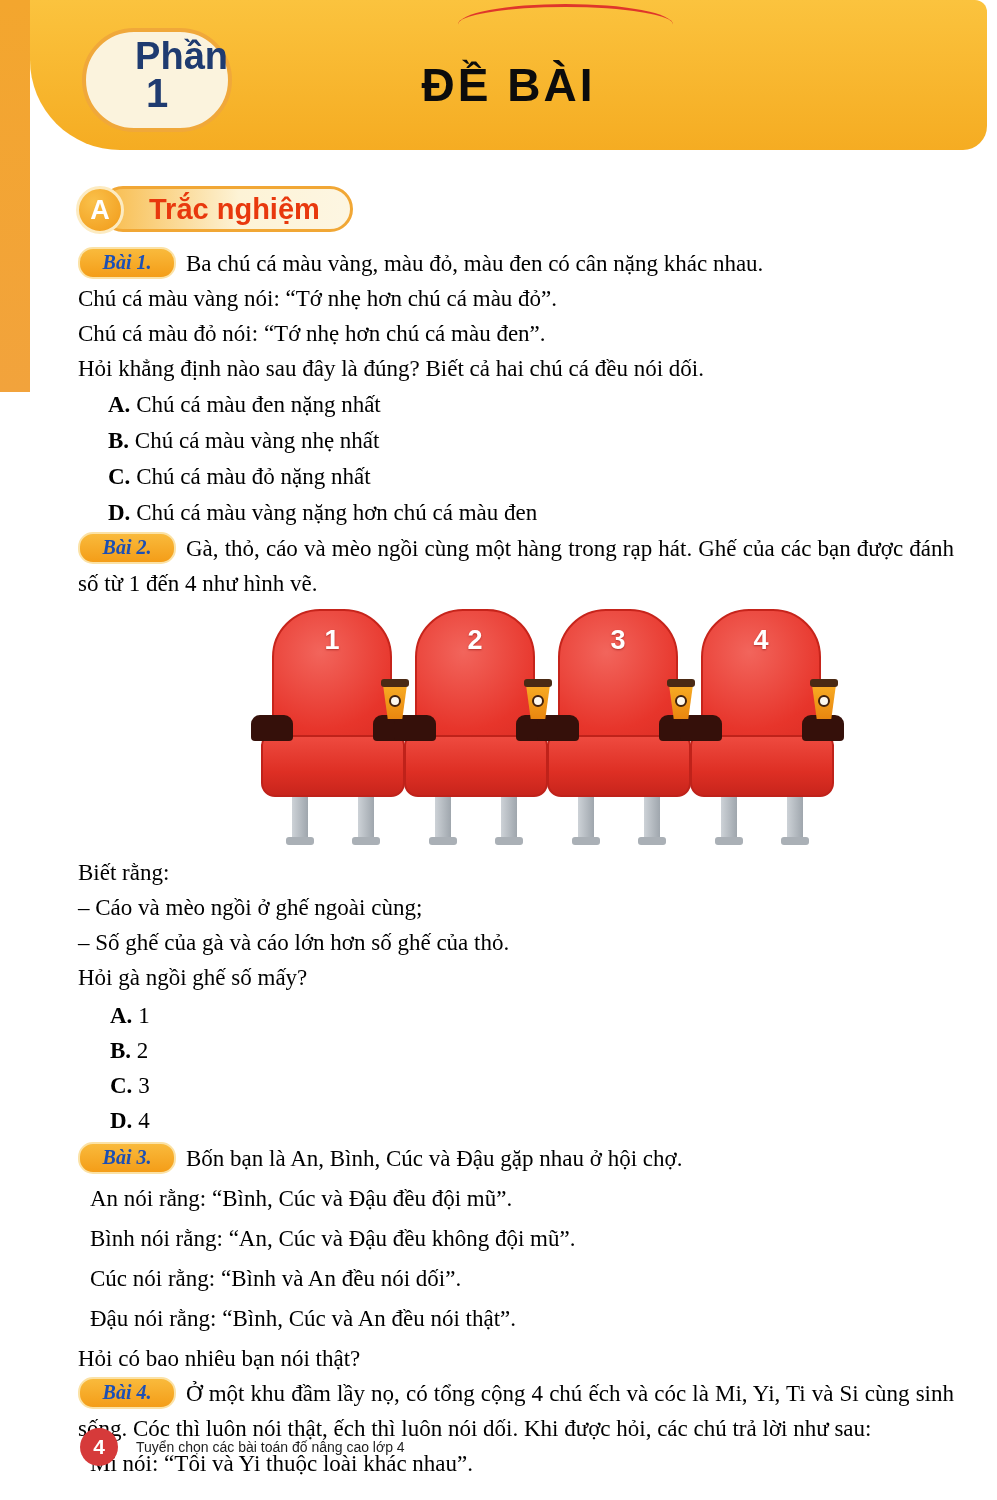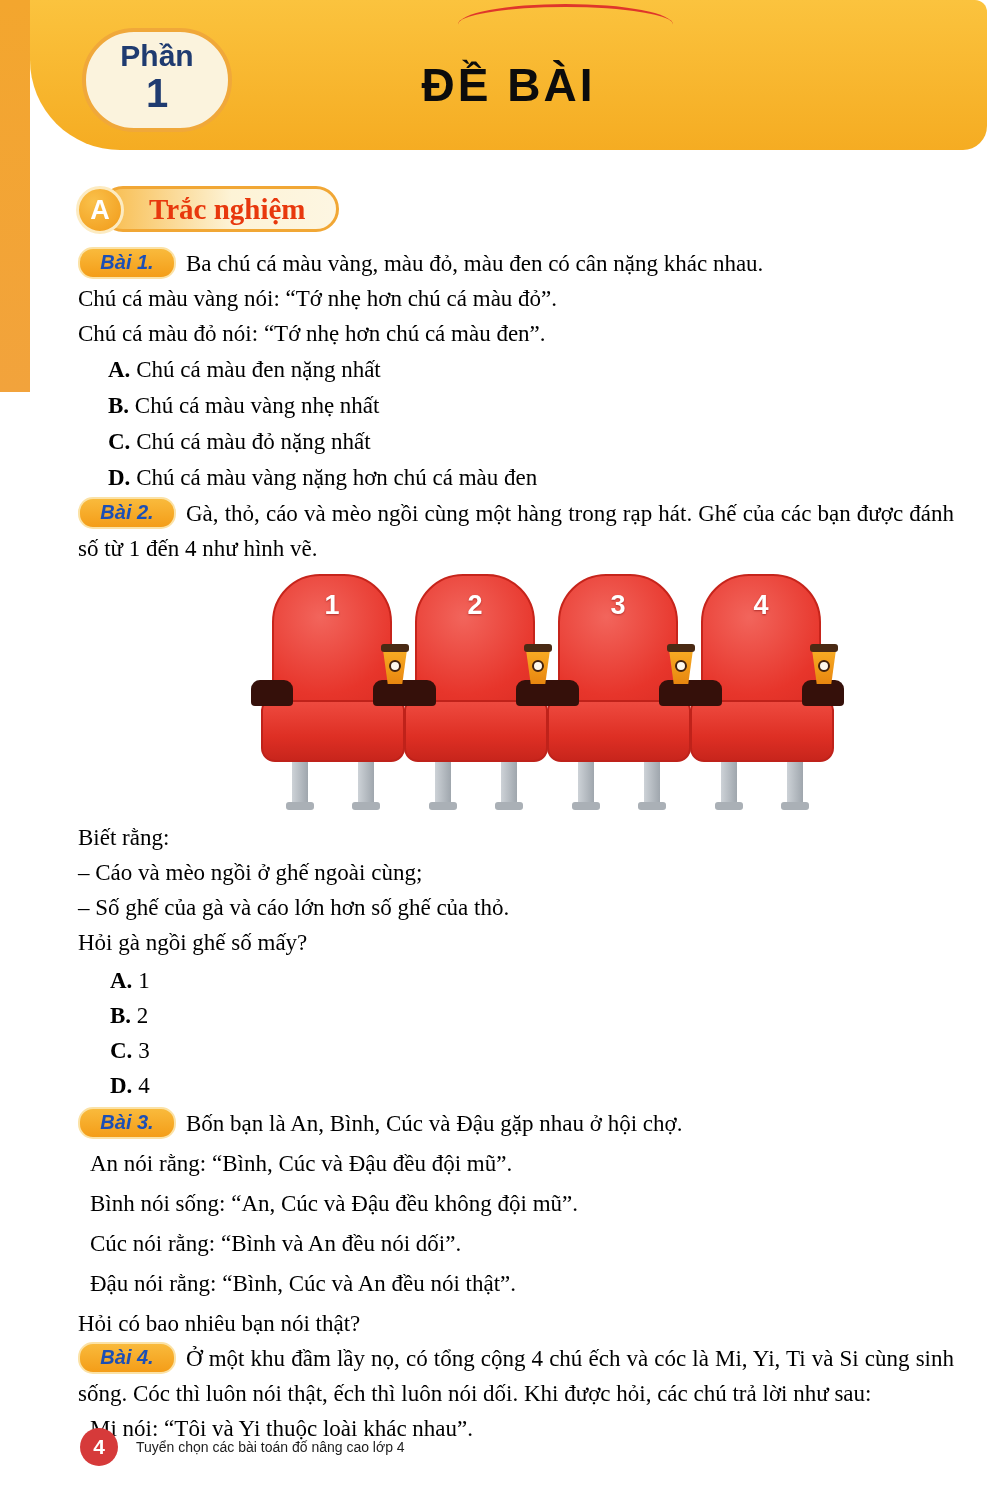--- a/index.html
+++ b/index.html
@@ -22,36 +22,36 @@
   .red-arc {
     position:absolute; top:4px; left:428px; width:215px; height:38px;
     border-top:3px solid #DF362B; border-radius:50% 50% 0 0;
   }
   .cloud {
     position:absolute; top:28px; left:52px; width:150px; height:104px;
     background:#FBF3DD; border:4px solid #F0A83A; border-radius:52px;
     box-sizing:border-box; text-align:center;
     font-family:"Liberation Sans", sans-serif; color:#1F3B70;
   }
-  .cloud-label { font-size:30px; font-weight:bold; margin-top:8px; line-height:32px; }
+  .cloud-label { font-size:38px; font-weight:bold; margin-top:8px; line-height:32px;text-align:right; }
   .cloud-num   { font-size:40px; font-weight:bold; line-height:42px; }
   .page-title {
     position:absolute; top:58px; left:0; width:100%; text-align:center;
     font-family:Liberation Sans, sans-serif; font-size:46px; font-weight:bold;
     letter-spacing:3px; color:#0c0c0c;
   }
 
   
   .section-head { position:absolute; top:186px; left:76px; height:50px; }
   .section-pill {
     margin-left:24px; height:46px; display:flex; align-items:center;
     background:linear-gradient(90deg,#F8BB4A 0%,#FDF3D6 55%,#FDF6E2 100%);
     border:3px solid #F1A735; border-radius:26px;
     padding:0 30px 0 46px; box-sizing:border-box;
-    font-family:Liberation Serif, serif; font-size:29px; font-weight:bold;
+    font-family:Liberation Sans, sans-serif; font-size:29px; font-weight:bold;
     color:#E8380D;
   }
   .section-circle {
     position:absolute; left:0; top:0; width:48px; height:48px; z-index:2;
     background:radial-gradient(circle at 35% 30%,#FAC14B,#F19A18);
     border:3px solid #FCEBC2; border-radius:50%;
     display:flex; align-items:center; justify-content:center; box-sizing:border-box;
     font-family:"Liberation Sans", sans-serif; font-size:27px; font-weight:bold; color:#fff;
   }
 
@@ -75,21 +75,21 @@
   .row5 span.opt:nth-child(2){width:195px}
   .row5 span.opt:nth-child(3){width:200px}
   .row5 span.opt:nth-child(4){width:197px}
   .row5 span.opt:nth-child(5){flex:1}
 
   .bai-badge {
     display:inline-block; position:relative; top:-2px;
     background:linear-gradient(180deg,#F9BA3C,#F49D18);
     border:2px solid #FBE2A6; border-radius:15px;
     padding:0 14px 2px; margin-right:10px; min-width:66px; text-align:center;
-    font-family:Liberation Sans, sans-serif; font-size:20px; font-weight:bold;
+    font-family:Liberation Serif, serif; font-size:20px; font-weight:bold;
     font-style:italic; color:#1C4FB5; line-height:26px;
   }
 
   
   .theater { position:relative; width:586px; height:242px; margin:8px 0 4px 180px; }
   .seat { position:absolute; top:0; width:150px; height:238px; }
   .seat:nth-child(1){left:0}
   .seat:nth-child(2){left:143px}
   .seat:nth-child(3){left:286px}
   .seat:nth-child(4){left:429px}
@@ -170,20 +170,21 @@
   <div class="section-head">
     <div class="section-circle">A</div>
     <div class="section-pill">Trắc nghiệm</div>
   </div>
 
   <div class="content">
 
     <p class="para"><span class="bai-badge">Bài 1.</span><span>Ba chú cá màu vàng, màu đỏ, màu đen có cân nặng khác nhau.</span></p>
     <p class="line">Chú cá màu vàng nói: “Tớ nhẹ hơn chú cá màu đỏ”.</p>
     <p class="line">Chú cá màu đỏ nói: “Tớ nhẹ hơn chú cá màu đen”.</p>
+    <p class="line">Hỏi khẳng định nào sau đây là đúng? Biết cả hai chú cá đều nói dối.</p>
     <p class="opt-line"><span class="opt-label">A.</span> <span>Chú cá màu đen nặng nhất</span></p>
     <p class="opt-line"><span class="opt-label">B.</span> <span>Chú cá màu vàng nhẹ nhất</span></p>
     <p class="opt-line"><span class="opt-label">C.</span> <span>Chú cá màu đỏ nặng nhất</span></p>
     <p class="opt-line"><span class="opt-label">D.</span> <span>Chú cá màu vàng nặng hơn chú cá màu đen</span></p>
 
     <p class="para"><span class="bai-badge">Bài 2.</span><span>Gà, thỏ, cáo và mèo ngồi cùng một hàng trong rạp hát. Ghế của các bạn được đánh số từ 1 đến 4 như hình vẽ.</span></p>
 
     <div class="theater">
       <div class="seat">
         <div class="leg l"></div>
@@ -253,21 +254,21 @@
     <p class="line">Hỏi gà ngồi ghế số mấy?</p>
     <div class="opt-row row4">
       <span class="opt"><span class="opt-label">A.</span> <span>1</span></span>
       <span class="opt"><span class="opt-label">B.</span> <span>2</span></span>
       <span class="opt"><span class="opt-label">C.</span> <span>3</span></span>
       <span class="opt"><span class="opt-label">D.</span> <span>4</span></span>
     </div>
 
     <p class="para"><span class="bai-badge">Bài 3.</span><span>Bốn bạn là An, Bình, Cúc và Đậu gặp nhau ở hội chợ.</span></p>
     <p class="line indent spaced">An nói rằng: “Bình, Cúc và Đậu đều đội mũ”.</p>
-    <p class="line indent spaced">Bình nói sống: “An, Cúc và Đậu đều không đội mũ”.</p>
+    <p class="line indent spaced">Bình nói rằng: “An, Cúc và Đậu đều không đội mũ”.</p>
     <p class="line indent spaced">Cúc nói rằng: “Bình và An đều nói dối”.</p>
     <p class="line indent spaced">Đậu nói rằng: “Bình, Cúc và An đều nói thật”.</p>
     <p class="line">Hỏi có bao nhiêu bạn nói thật?</p>
 
     <p class="para"><span class="bai-badge">Bài 4.</span><span>Ở một khu đầm lầy nọ, có tổng cộng 4 chú ếch và cóc là Mi, Yi, Ti và Si cùng sinh sống. Cóc thì luôn nói thật, ếch thì luôn nói dối. Khi được hỏi, các chú trả lời như sau:</span></p>
     <p class="line indent">Mi nói: “Tôi và Yi thuộc loài khác nhau”.</p>
 
   </div>
 
   <div class="footer">

